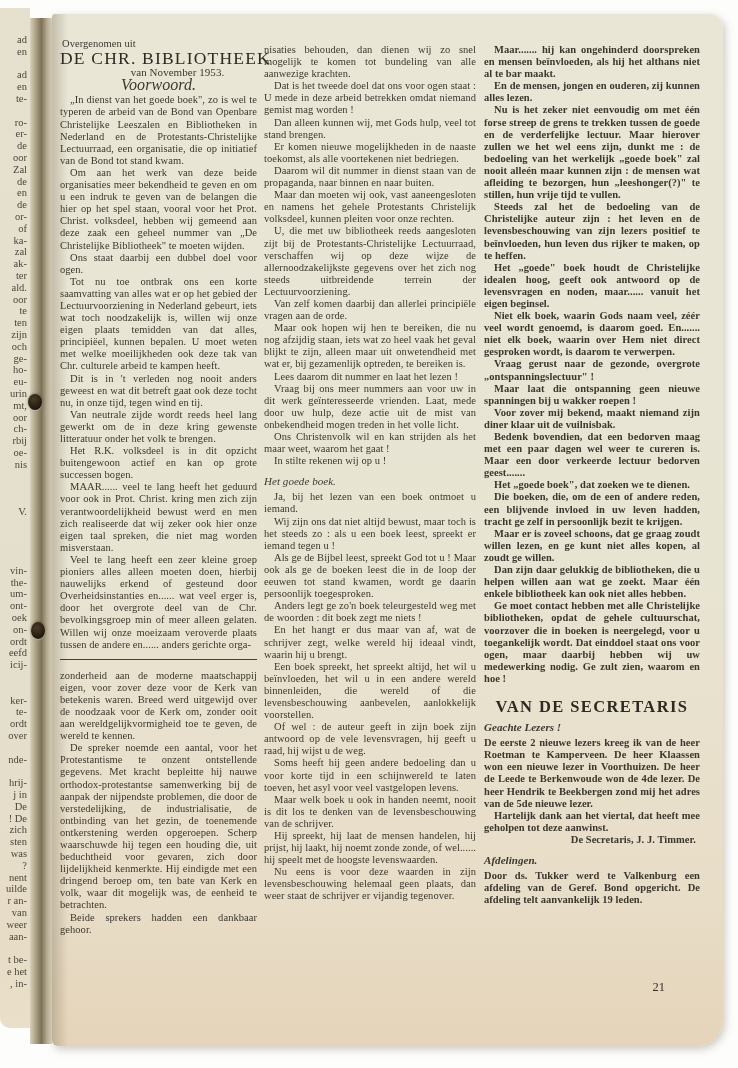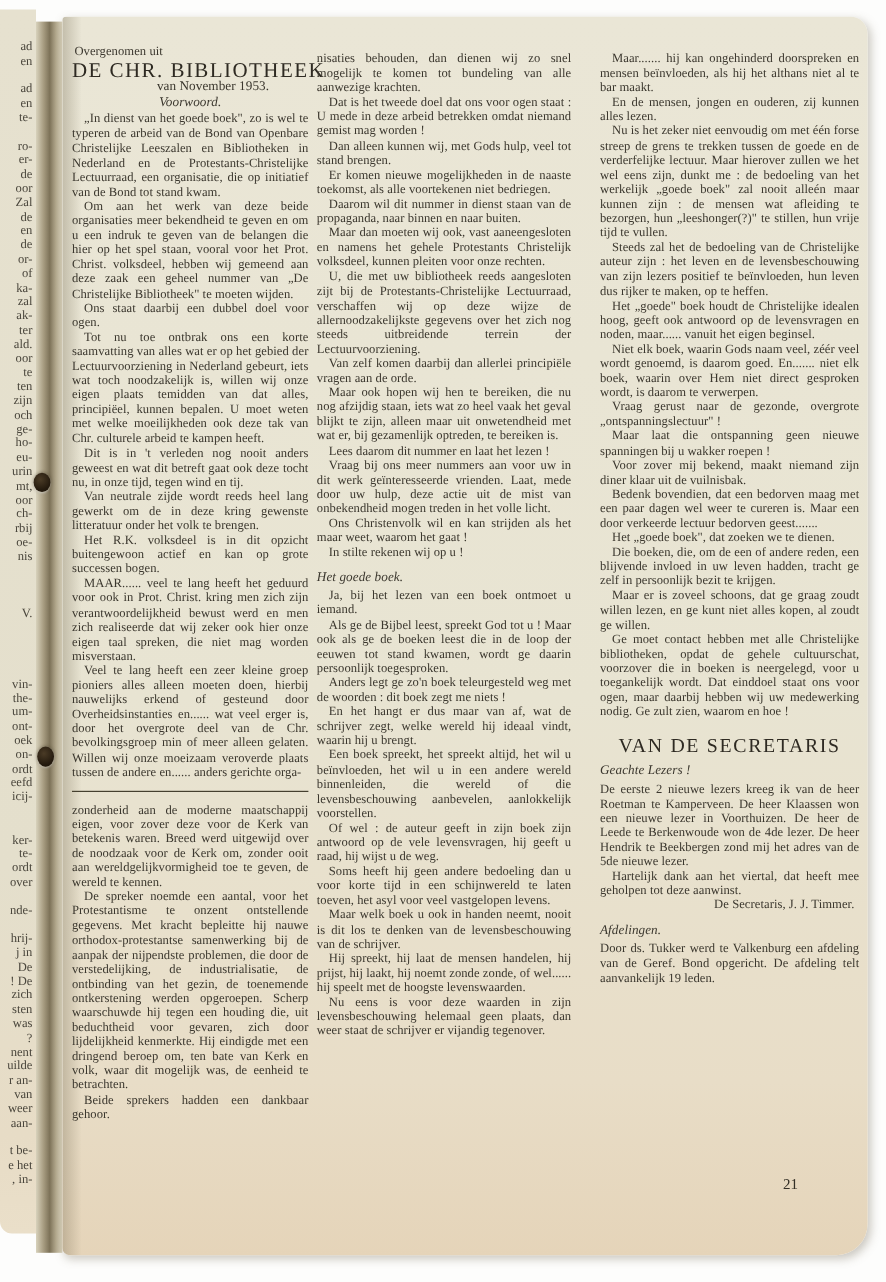--- a/index.html
+++ b/index.html
@@ -30,27 +30,27 @@
     border-radius:3px 14px 26px 6px;
     box-shadow:2px 3px 8px rgba(110,100,80,0.35);
     overflow:hidden;}
   .page::before{content:"";position:absolute;left:0;top:0;bottom:0;width:16px;
     background:linear-gradient(90deg,rgba(95,85,60,0.28),rgba(95,85,60,0));}
 
   .col{position:absolute;font-size:10.5px;line-height:12.1px;color:#3b372e;
     text-align:justify;letter-spacing:0.05px;}
   .col1{left:8px;top:24px;width:197px;}
   .col2{left:212px;top:30px;width:212px;}
-  .col3{left:448px;top:30px;width:216px;}
+  .col3{left:432px;top:30px;width:216px;font-weight:bold;}
 
   .src{font-size:10.5px;text-align:left;margin:0 0 2px 2px;}
   .title{font-size:17.5px;letter-spacing:1.2px;text-align:center;white-space:nowrap;
     color:#2e2a22;margin:1px 0 2px;font-weight:normal;}
   .dateline{font-size:11px;text-align:center;padding-left:38px;margin-bottom:1px;}
-  .voorwoord{font-size:11px;font-style:italic;text-align:center;margin-bottom:3px;}
+  .voorwoord{font-size:16px;font-style:italic;text-align:center;margin-bottom:3px;}
 
   p.p{margin:0;text-indent:10px;}
   p.pc{margin:0;text-indent:0;}
   p.hi{margin:8px 0 4px;font-style:italic;text-indent:0;font-size:11px;text-align:left;}
   p.hc{margin:16px 0 7px;text-align:center;font-size:16.5px;letter-spacing:1.4px;
        text-indent:0;color:#2e2a22;white-space:nowrap;}
   p.sig{margin:0;text-align:right;padding-right:4px;text-indent:0;}
   .rule{border:none;border-top:1.6px solid #45402f;margin:8px 0 10px;}
 
   .page-number{position:absolute;right:58px;top:966px;font-size:12.5px;color:#332f26;}
@@ -181,20 +181,21 @@
         <p class="p">Maar dan moeten wij ook, vast aaneengesloten en namens het gehele Protestants Christelijk volksdeel, kunnen pleiten voor onze rechten.</p>
         <p class="p">U, die met uw bibliotheek reeds aangesloten zijt bij de Protestants-Christelijke Lectuurraad, verschaffen wij op deze wijze de allernoodzakelijkste gegevens over het zich nog steeds uitbreidende terrein der Lectuurvoorziening.</p>
         <p class="p">Van zelf komen daarbij dan allerlei principiële vragen aan de orde.</p>
         <p class="p">Maar ook hopen wij hen te bereiken, die nu nog afzijdig staan, iets wat zo heel vaak het geval blijkt te zijn, alleen maar uit onwetendheid met wat er, bij gezamenlijk optreden, te bereiken is.</p>
         <p class="p">Lees daarom dit nummer en laat het lezen !</p>
         <p class="p">Vraag bij ons meer nummers aan voor uw in dit werk geïnteresseerde vrienden. Laat, mede door uw hulp, deze actie uit de mist van onbekendheid mogen treden in het volle licht.</p>
         <p class="p">Ons Christenvolk wil en kan strijden als het maar weet, waarom het gaat !</p>
         <p class="p">In stilte rekenen wij op u !</p>
         <p class="hi">Het goede boek.</p>
         <p class="p">Ja, bij het lezen van een boek ontmoet u iemand.</p>
+        <p class="p">Wij zijn ons dat niet altijd bewust, maar toch is het steeds zo : als u een boek leest, spreekt er iemand tegen u !</p>
         <p class="p">Als ge de Bijbel leest, spreekt God tot u ! Maar ook als ge de boeken leest die in de loop der eeuwen tot stand kwamen, wordt ge daarin persoonlijk toegesproken.</p>
         <p class="p">Anders legt ge zo'n boek teleurgesteld weg met de woorden : dit boek zegt me niets !</p>
         <p class="p">En het hangt er dus maar van af, wat de schrijver zegt, welke wereld hij ideaal vindt, waarin hij u brengt.</p>
         <p class="p">Een boek spreekt, het spreekt altijd, het wil u beïnvloeden, het wil u in een andere wereld binnenleiden, die wereld of die levensbeschouwing aanbevelen, aanlokkelijk voorstellen.</p>
         <p class="p">Of wel : de auteur geeft in zijn boek zijn antwoord op de vele levensvragen, hij geeft u raad, hij wijst u de weg.</p>
         <p class="p">Soms heeft hij geen andere bedoeling dan u voor korte tijd in een schijnwereld te laten toeven, het asyl voor veel vastgelopen levens.</p>
         <p class="p">Maar welk boek u ook in handen neemt, nooit is dit los te denken van de levensbeschouwing van de schrijver.</p>
         <p class="p">Hij spreekt, hij laat de mensen handelen, hij prijst, hij laakt, hij noemt zonde zonde, of wel...... hij speelt met de hoogste levenswaarden.</p>
         <p class="p">Nu eens is voor deze waarden in zijn levensbeschouwing helemaal geen plaats, dan weer staat de schrijver er vijandig tegenover.</p>
       </div>
@@ -206,20 +207,21 @@
         <p class="p">Steeds zal het de bedoeling van de Christelijke auteur zijn : het leven en de levensbeschouwing van zijn lezers positief te beïnvloeden, hun leven dus rijker te maken, op te heffen.</p>
         <p class="p">Het „goede" boek houdt de Christelijke idealen hoog, geeft ook antwoord op de levensvragen en noden, maar...... vanuit het eigen beginsel.</p>
         <p class="p">Niet elk boek, waarin Gods naam veel, zéér veel wordt genoemd, is daarom goed. En....... niet elk boek, waarin over Hem niet direct gesproken wordt, is daarom te verwerpen.</p>
         <p class="p">Vraag gerust naar de gezonde, overgrote „ontspanningslectuur" !</p>
         <p class="p">Maar laat die ontspanning geen nieuwe spanningen bij u wakker roepen !</p>
         <p class="p">Voor zover mij bekend, maakt niemand zijn diner klaar uit de vuilnisbak.</p>
         <p class="p">Bedenk bovendien, dat een bedorven maag met een paar dagen wel weer te cureren is. Maar een door verkeerde lectuur bedorven geest.......</p>
         <p class="p">Het „goede boek", dat zoeken we te dienen.</p>
         <p class="p">Die boeken, die, om de een of andere reden, een blijvende invloed in uw leven hadden, tracht ge zelf in persoonlijk bezit te krijgen.</p>
         <p class="p">Maar er is zoveel schoons, dat ge graag zoudt willen lezen, en ge kunt niet alles kopen, al zoudt ge willen.</p>
+        <p class="p">Dan zijn daar gelukkig de bibliotheken, die u helpen willen aan wat ge zoekt. Maar één enkele bibliotheek kan ook niet alles hebben.</p>
         <p class="p">Ge moet contact hebben met alle Christelijke bibliotheken, opdat de gehele cultuurschat, voorzover die in boeken is neergelegd, voor u toegankelijk wordt. Dat einddoel staat ons voor ogen, maar daarbij hebben wij uw medewerking nodig. Ge zult zien, waarom en hoe !</p>
         <p class="hc">VAN DE SECRETARIS</p>
         <p class="hi">Geachte Lezers !</p>
         <p class="pc">De eerste 2 nieuwe lezers kreeg ik van de heer Roetman te Kamperveen. De heer Klaassen won een nieuwe lezer in Voorthuizen. De heer de Leede te Berkenwoude won de 4de lezer. De heer Hendrik te Beekbergen zond mij het adres van de 5de nieuwe lezer.</p>
         <p class="p">Hartelijk dank aan het viertal, dat heeft mee geholpen tot deze aanwinst.</p>
         <p class="sig">De Secretaris, J. J. Timmer.</p>
         <p class="hi">Afdelingen.</p>
         <p class="pc">Door ds. Tukker werd te Valkenburg een afdeling van de Geref. Bond opgericht. De afdeling telt aanvankelijk 19 leden.</p>
       </div>
 

